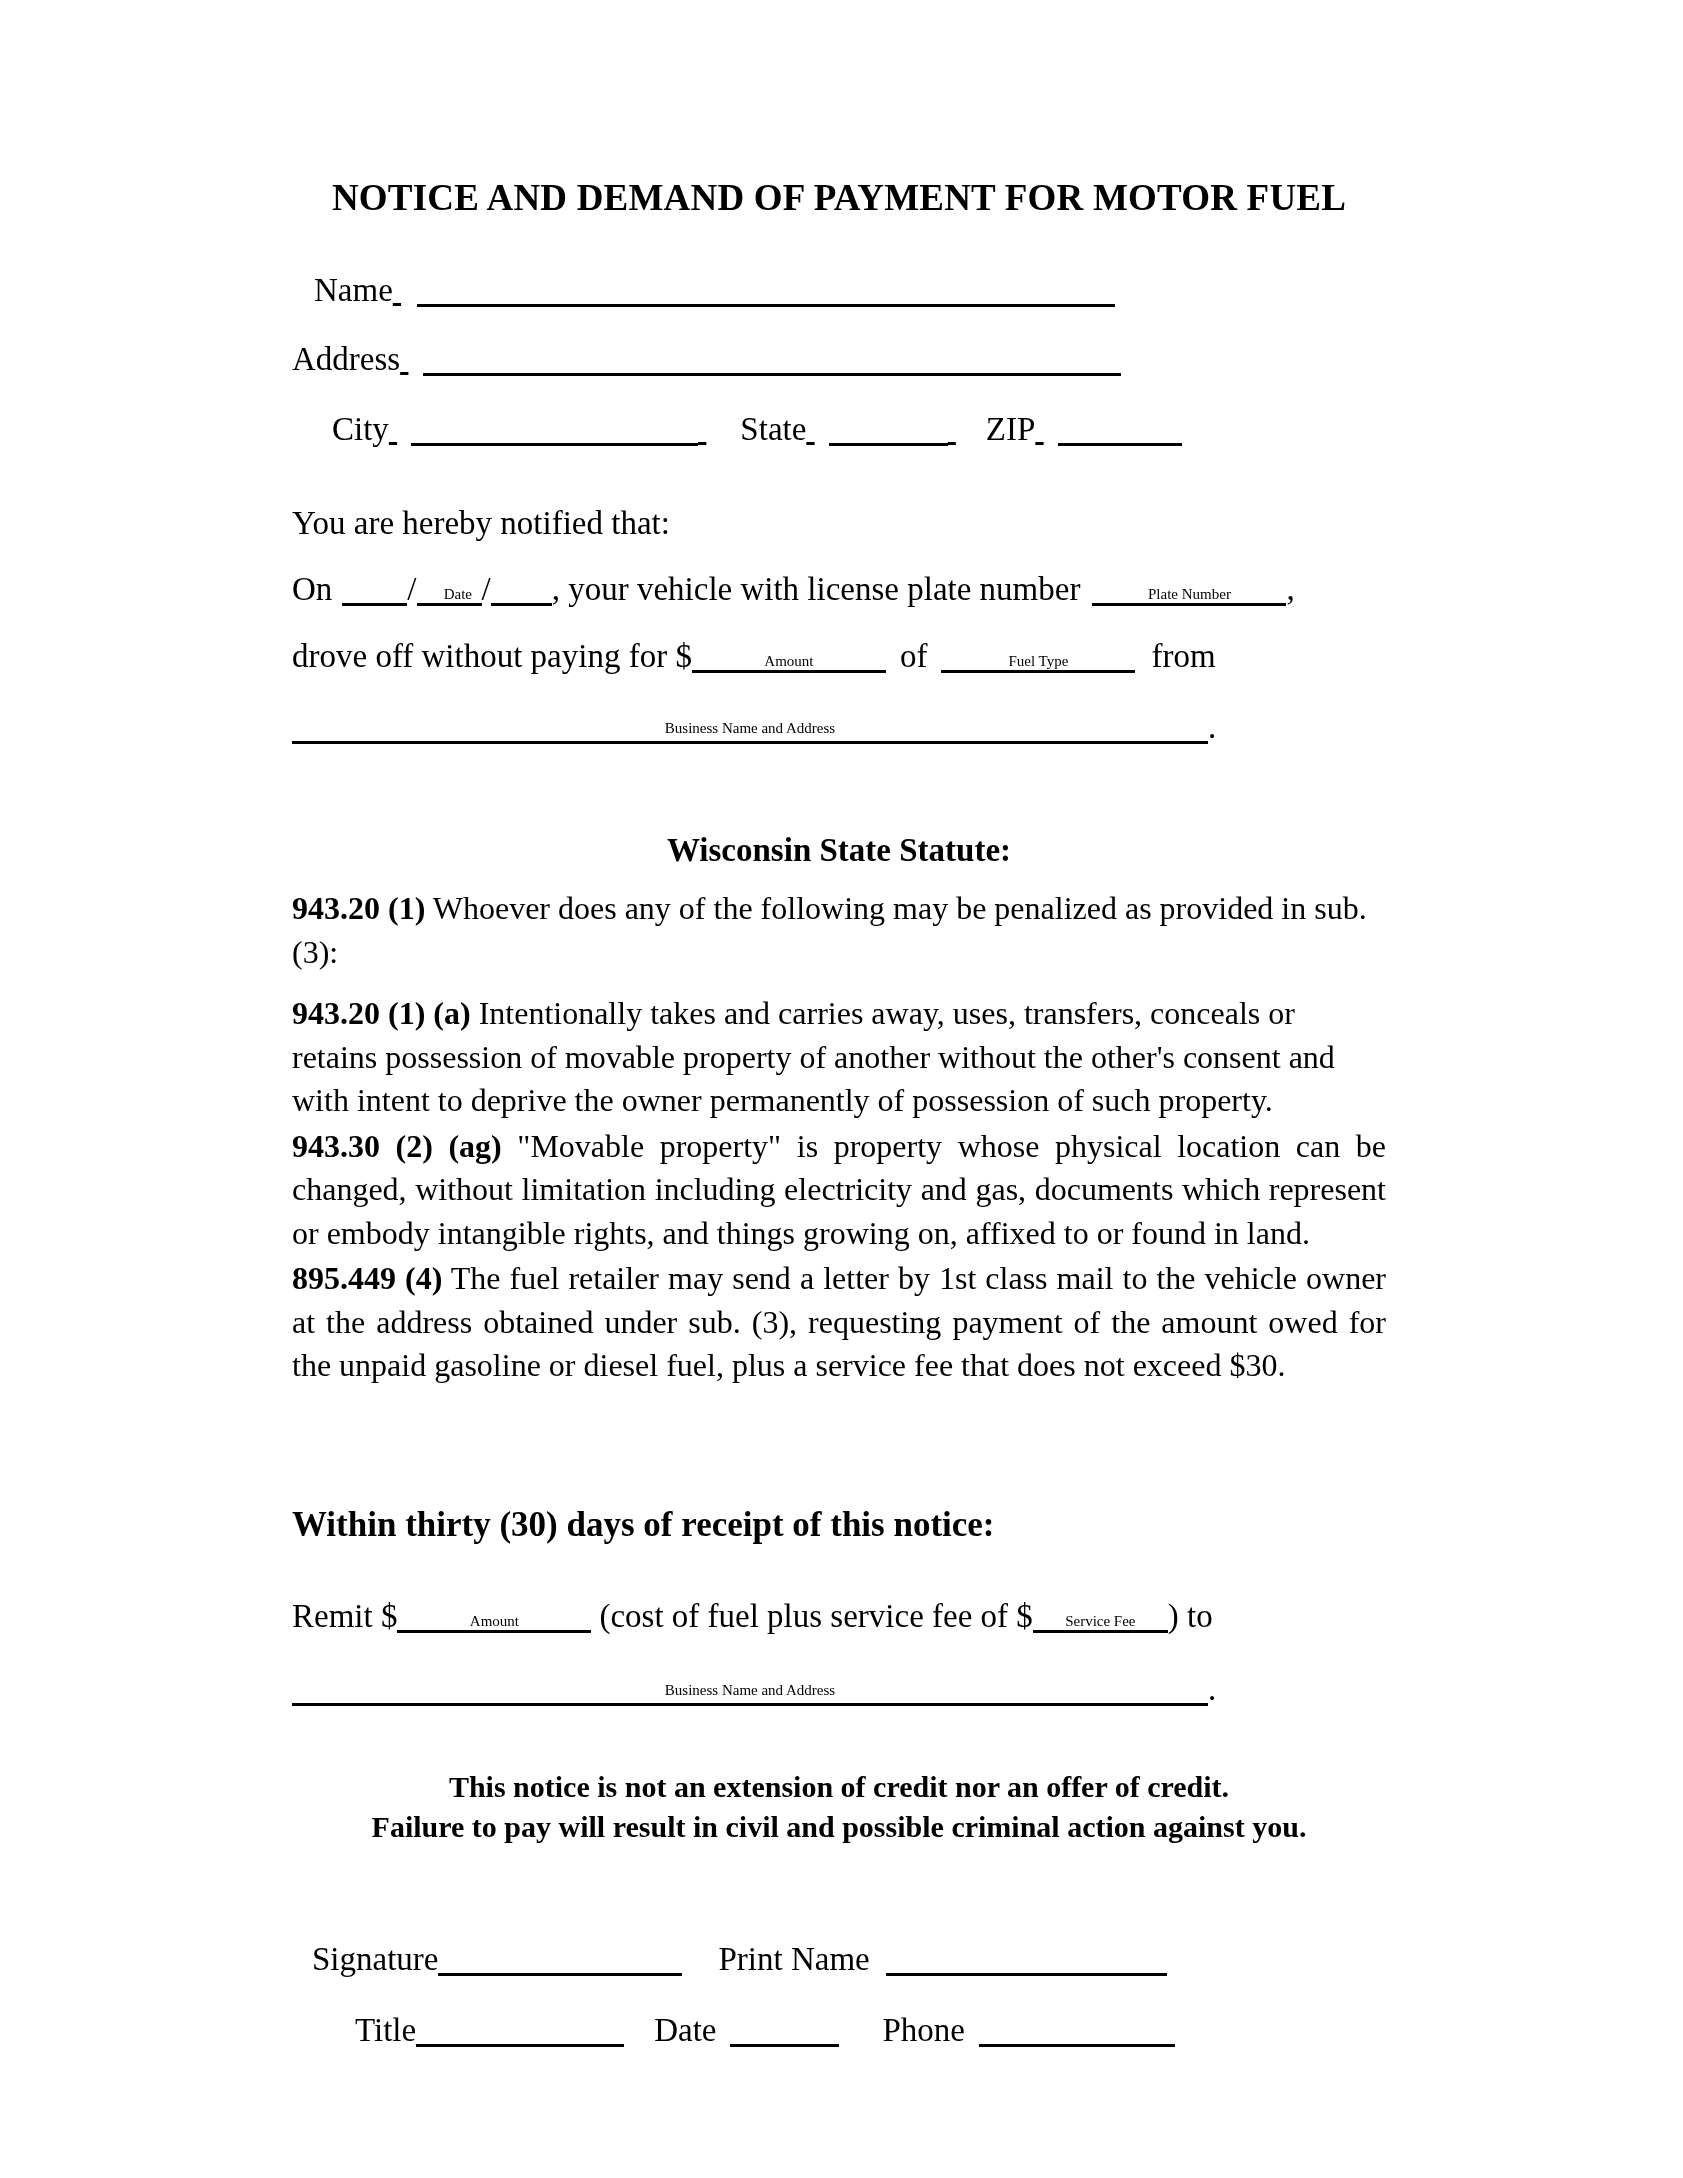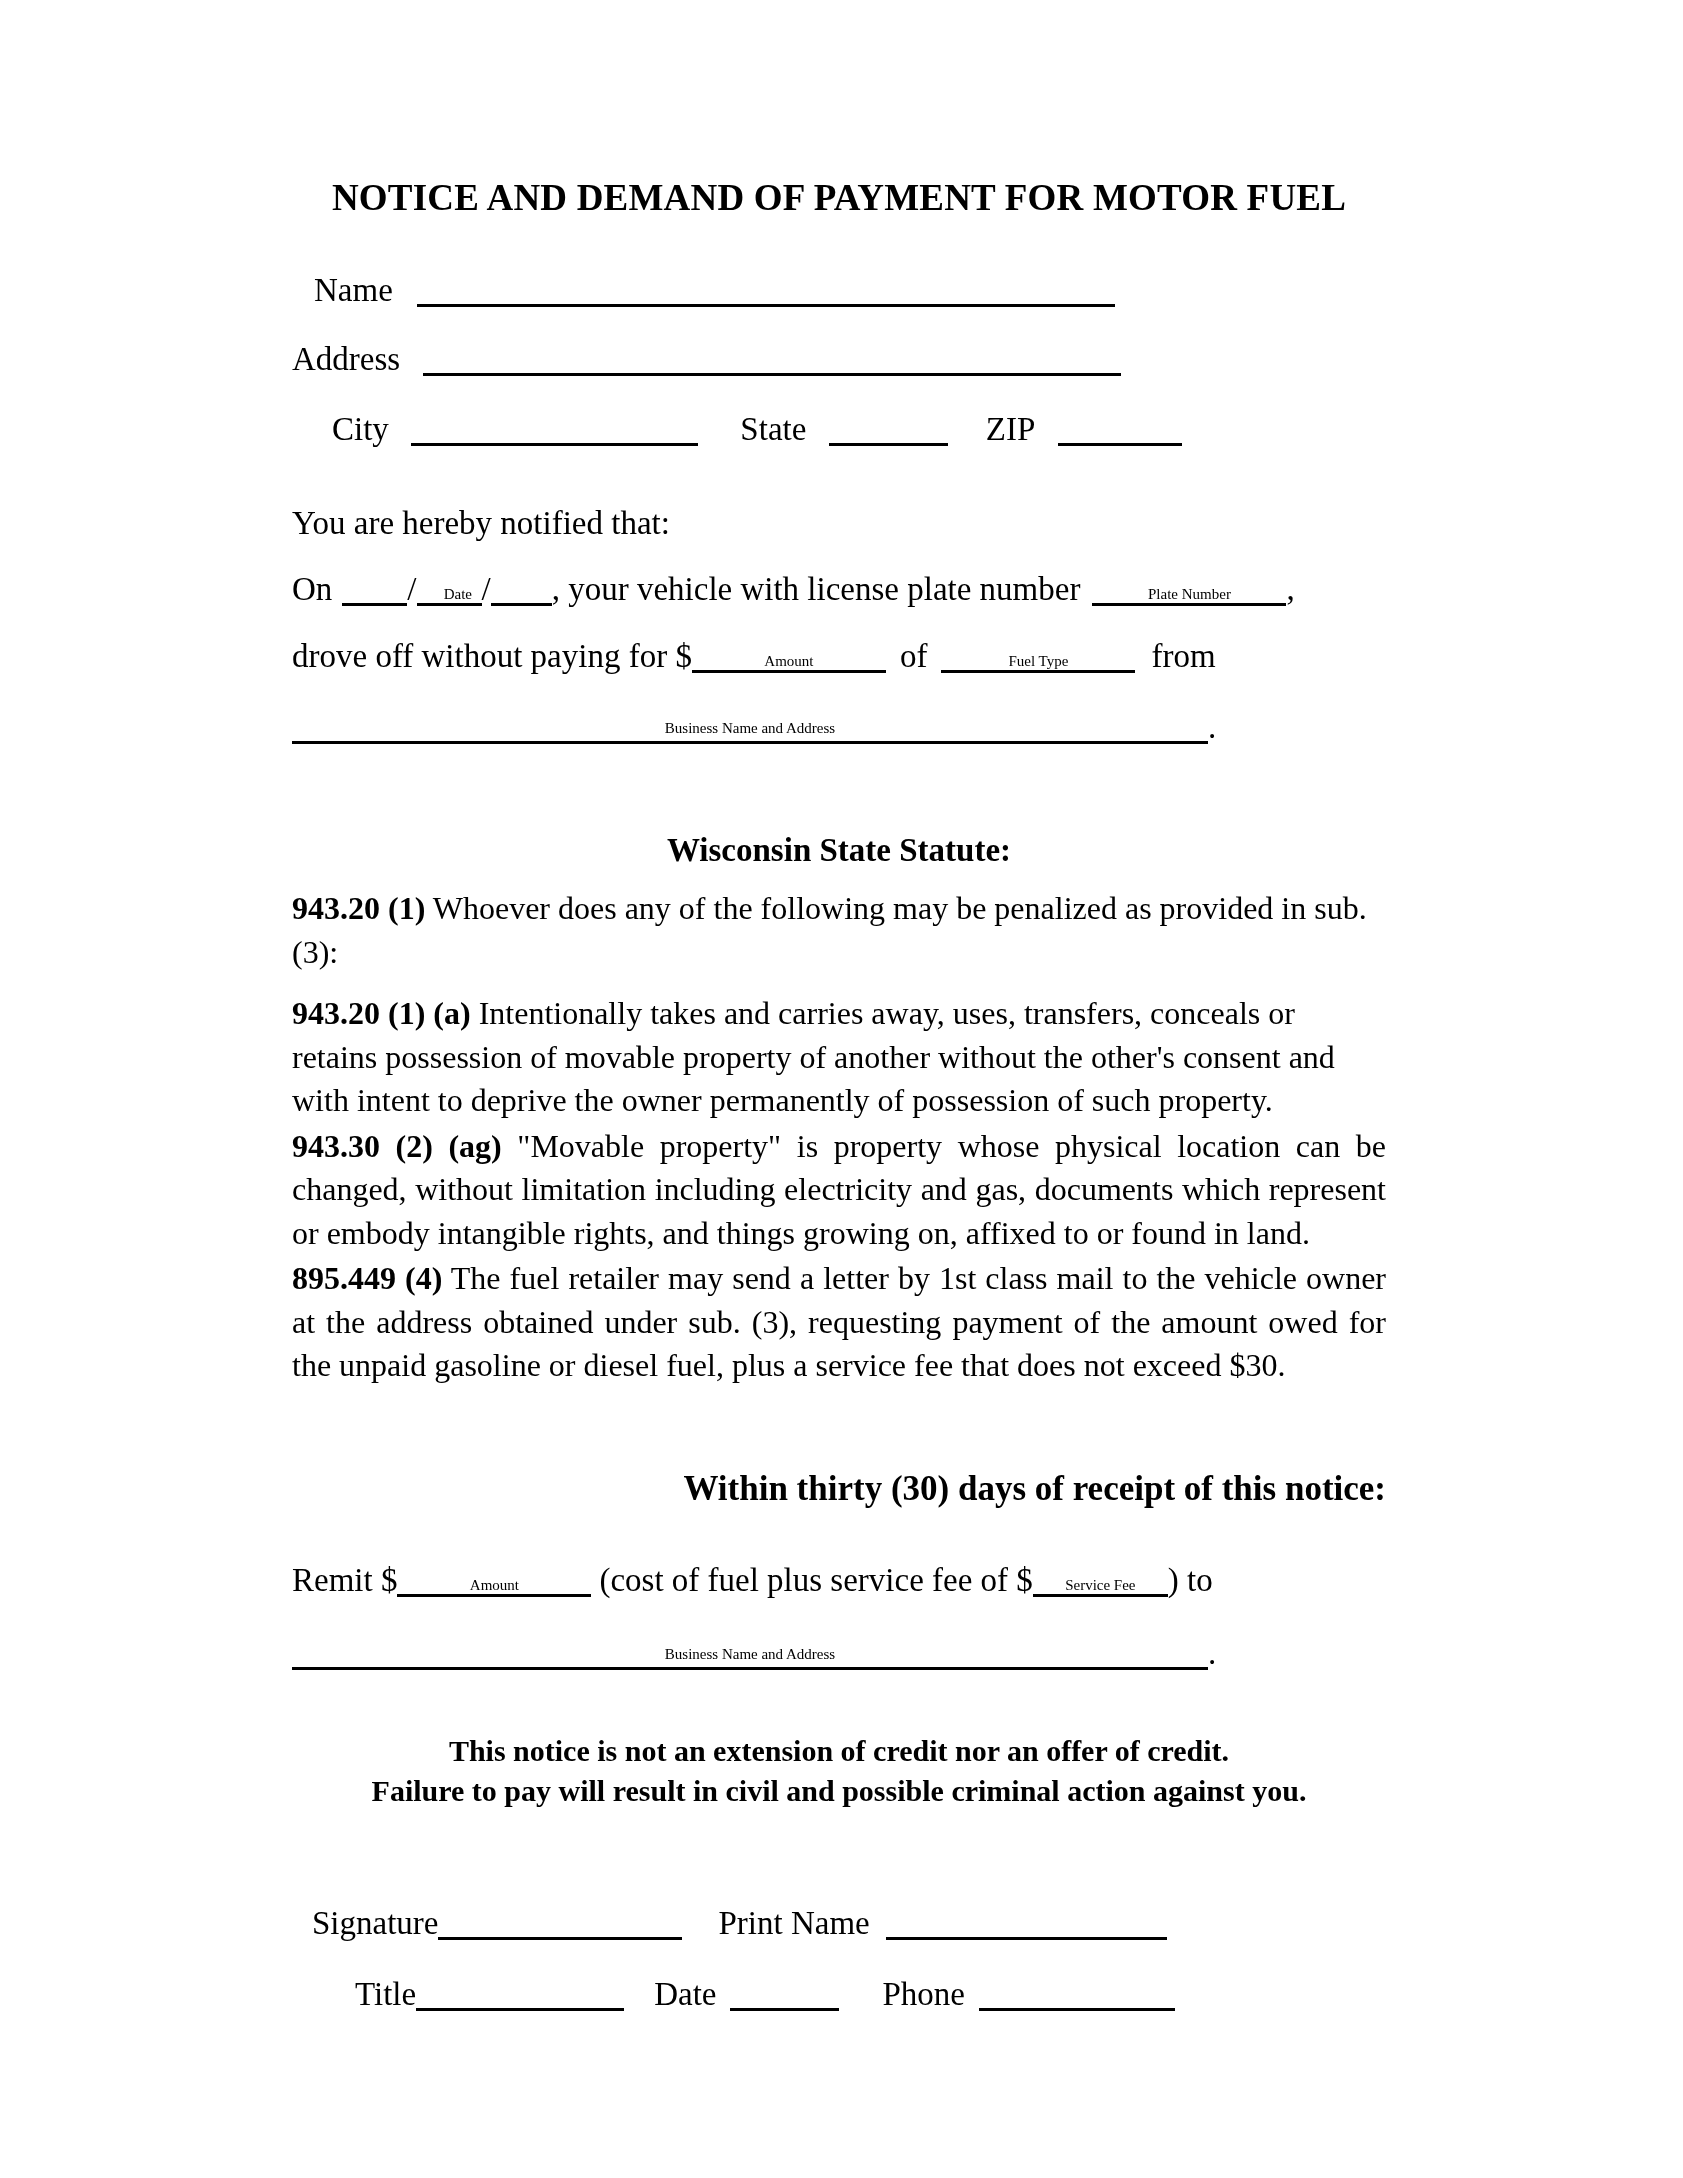--- a/index.html
+++ b/index.html
@@ -39,20 +39,21 @@
     border-bottom: 3px solid #000;
     vertical-align: -6px;
     height: 0;
   }
 
   
   .field-row {
     font-size: 33px;
     white-space: nowrap;
     line-height: 1.0;
+    text-decoration: underline;
   }
   .r-name    { margin-top: 55px; padding-left: 22px; }
   .r-address { margin-top: 36px; padding-left: 0px; }
   .r-city    { margin-top: 37px; padding-left: 40px; }
 
   .field-label { display: inline-block; }
 
   
   .notified {
     font-size: 33px;
@@ -100,24 +101,24 @@
     line-height: 1.36;
     margin-top: 18px;
     text-align: left;
   }
   .statute-p.justify { text-align: justify; }
   .statute-p.tight { margin-top: 2px; }
   .statute-p b { font-weight: bold; }
 
   
   .within {
-    text-align: right;
+    text-align: left;
     font-size: 35px;
     font-weight: bold;
-    margin-top: 81px;
+    margin-top: 117px;
   }
   .remit {
     font-size: 33px;
     margin-top: 53px;
     white-space: nowrap;
   }
   .bizline2 {
     margin-top: 36px;
     font-size: 33px;
     white-space: nowrap;

